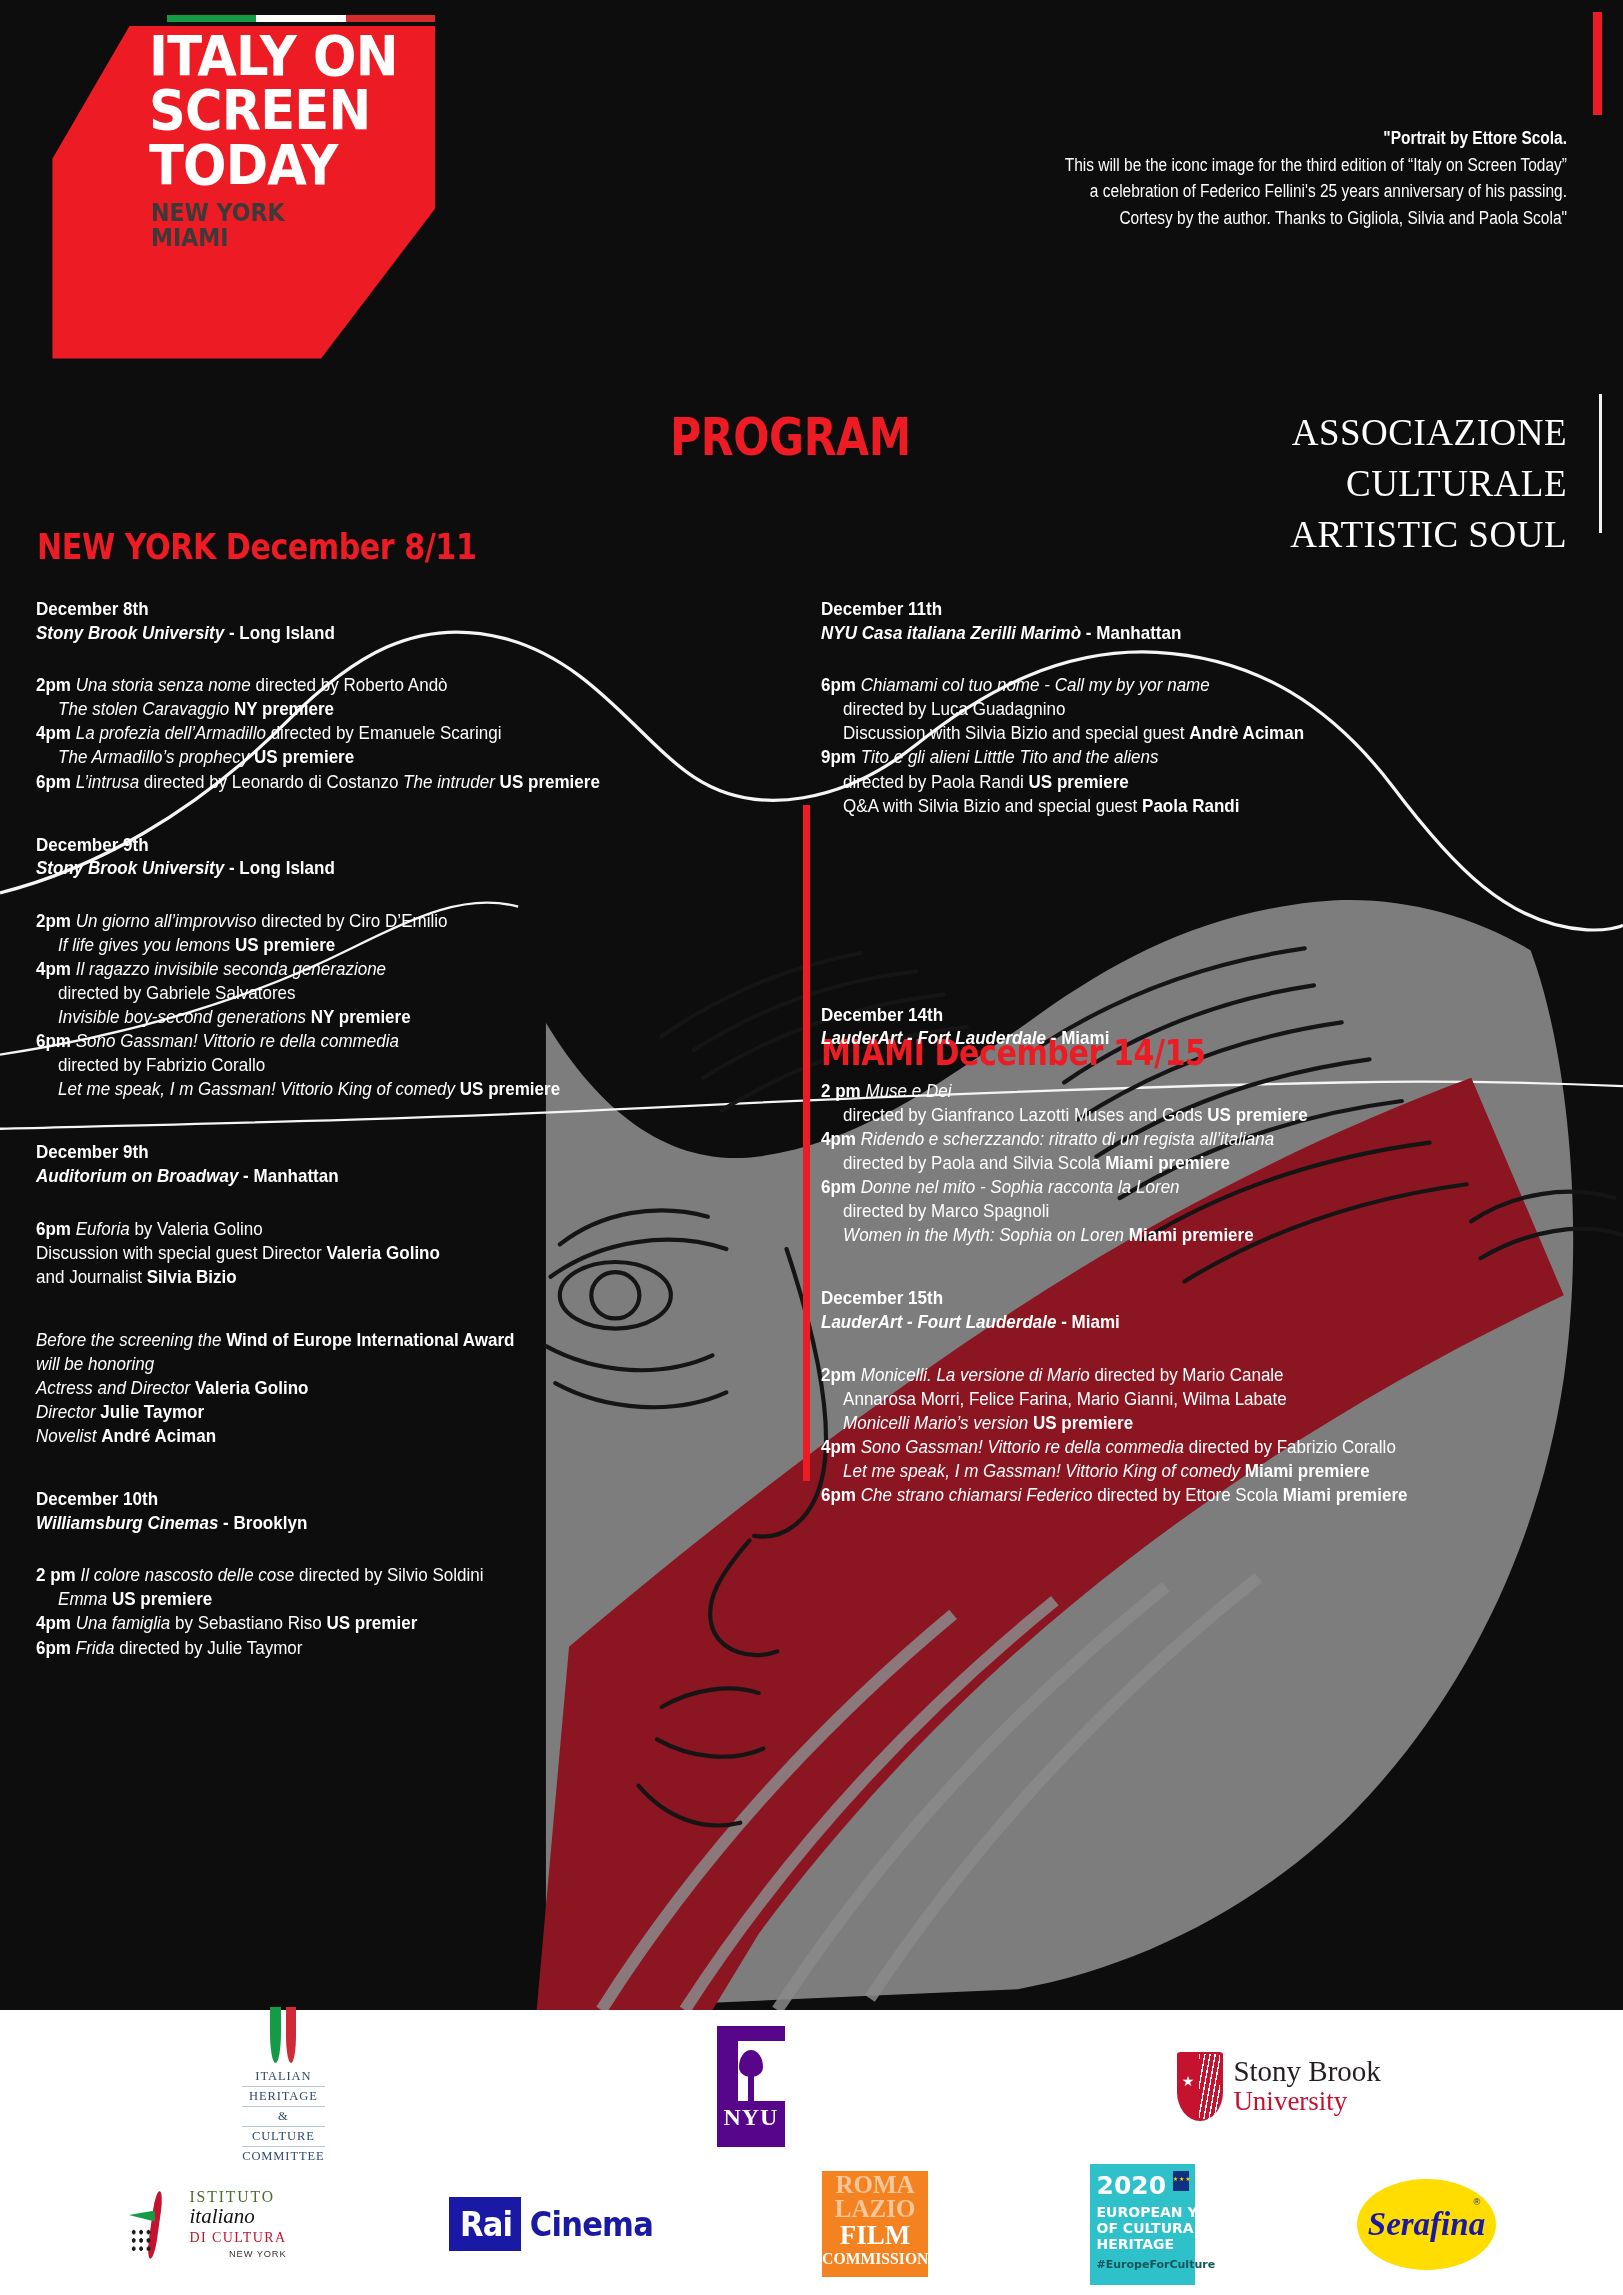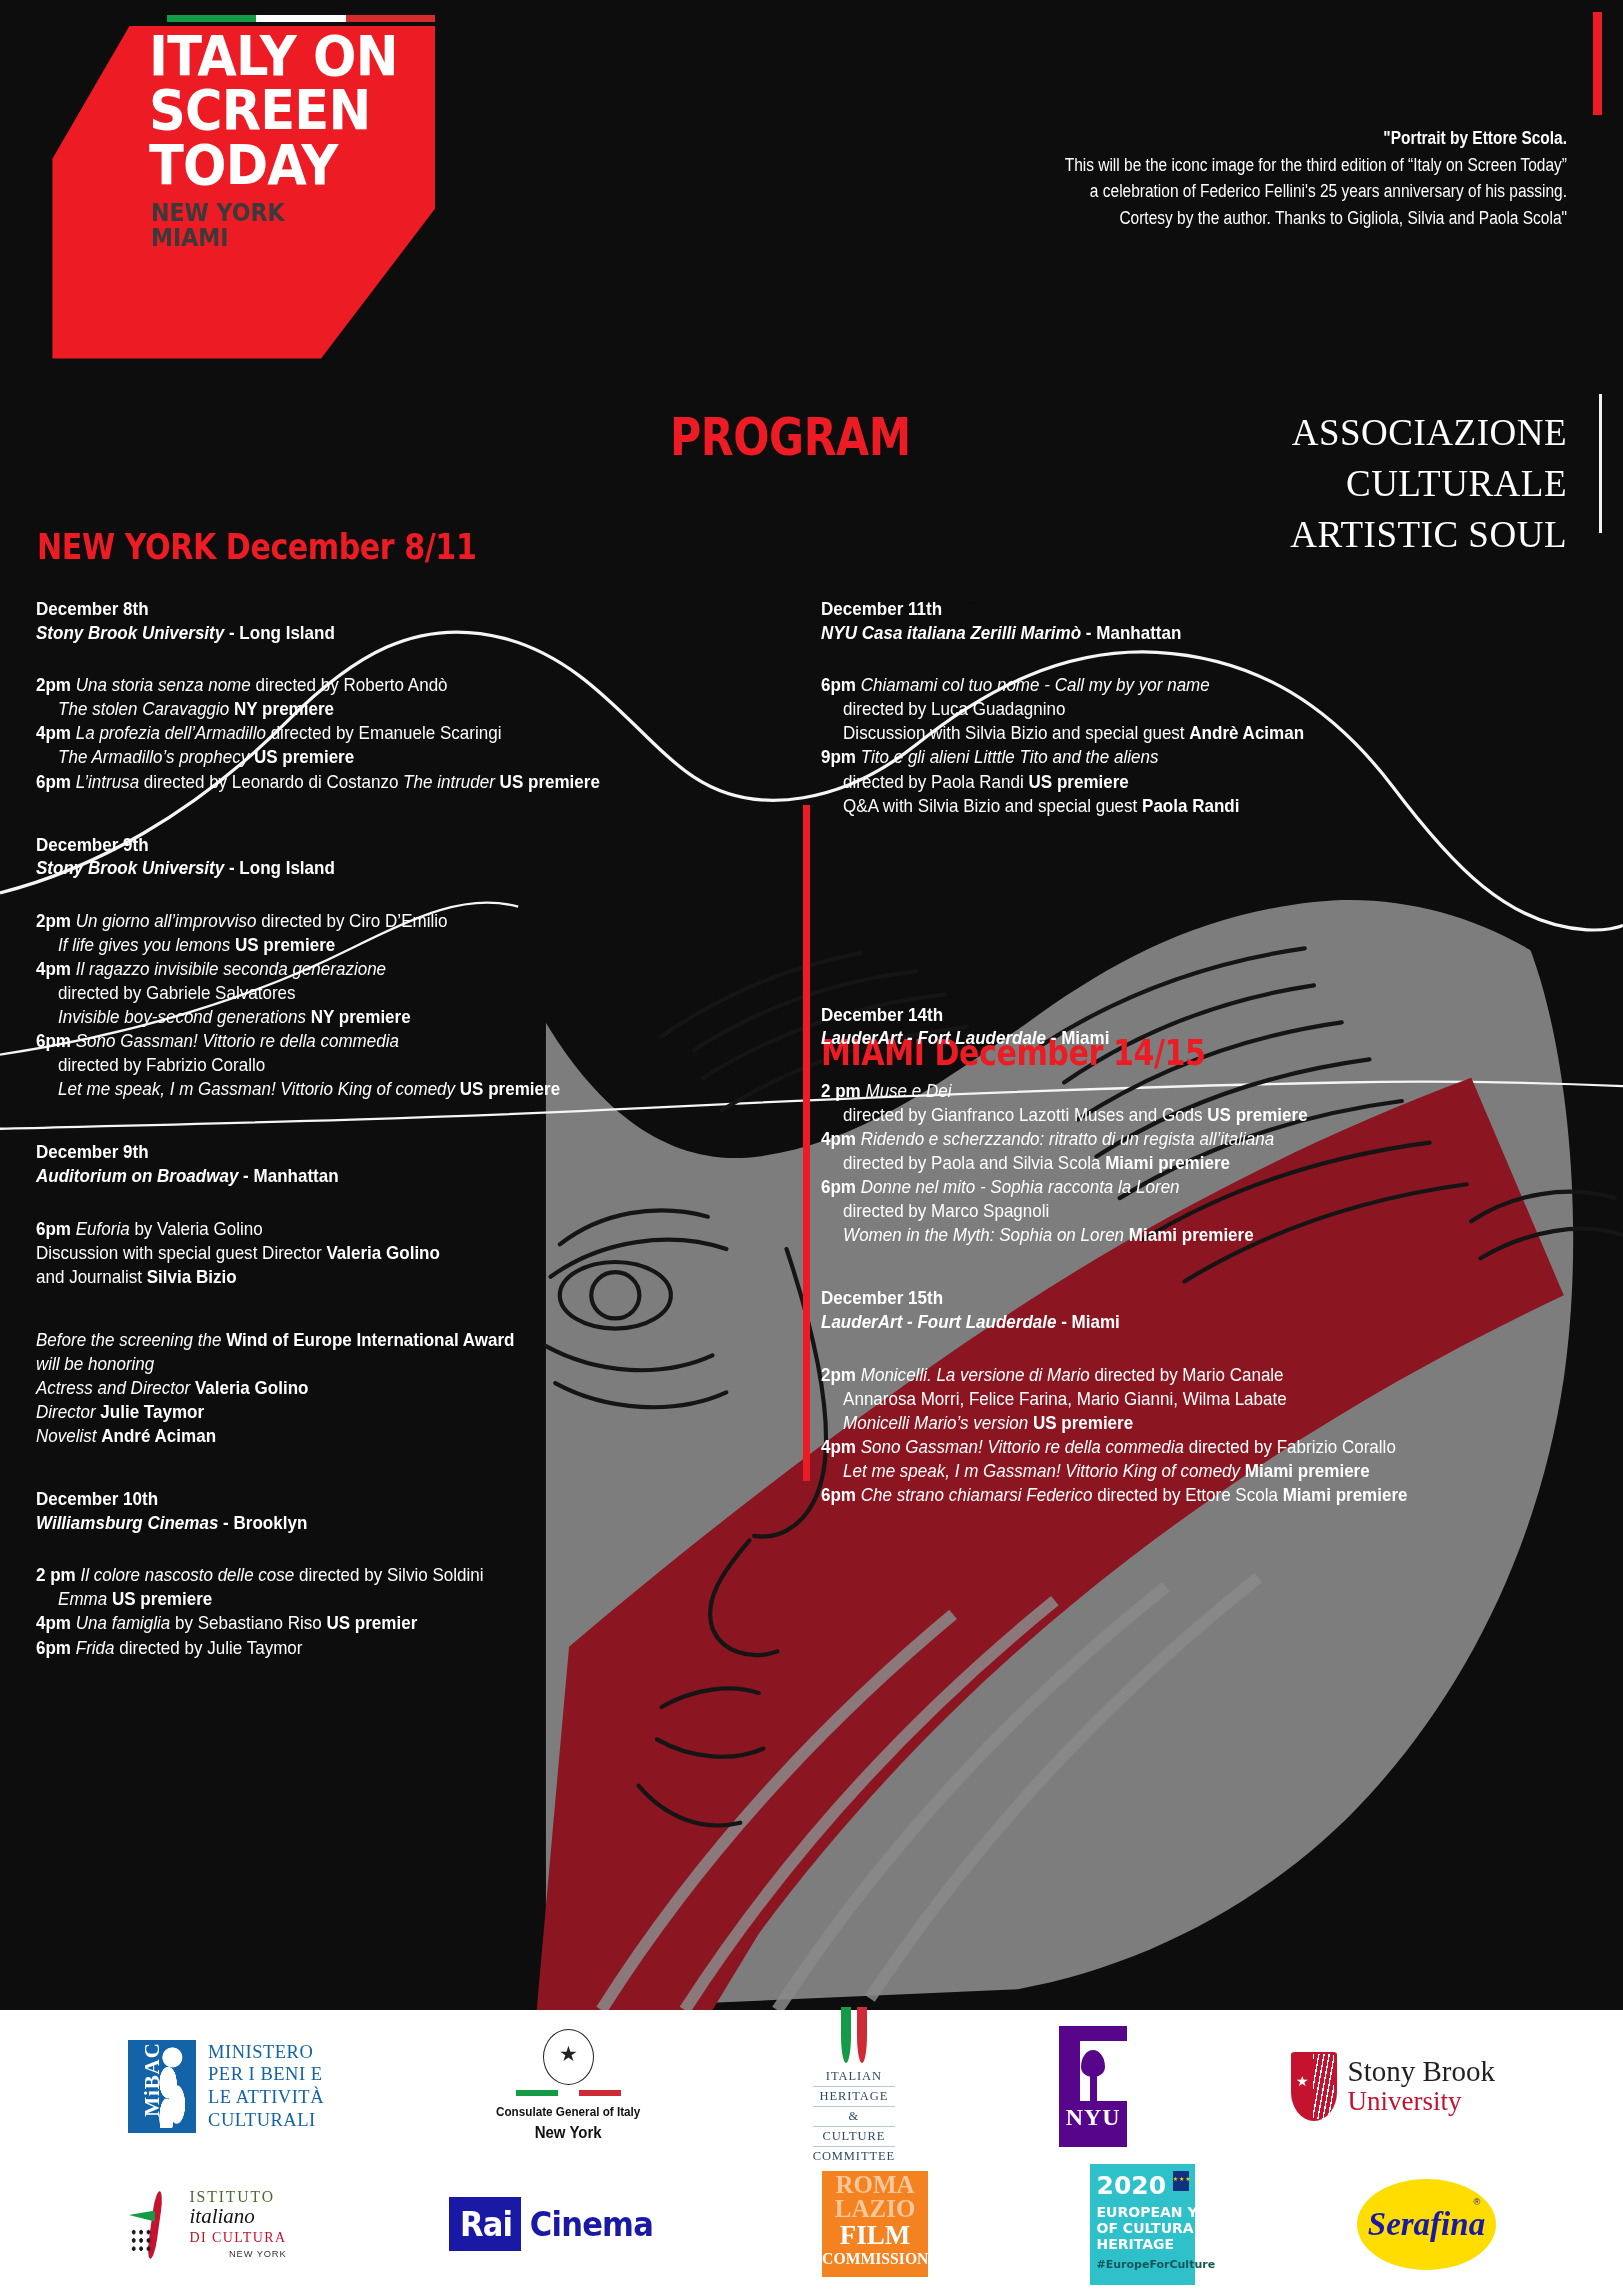--- a/index.html
+++ b/index.html
@@ -538,46 +538,21 @@
         <div class="gap-lg"></div>
       </div>
     </div>
 
 </div>
 
 <div id="footer">
 
   <div class="logo-row" id="row1">
 
-    <div class="logo-cell">
-      <div class="mibac">
-        <div class="mibac-mark">
-          <div class="vtxt">MiBAC</div>
-          <div class="fig"></div>
-        </div>
-        <div class="mibac-txt">
-          <span>MINISTERO</span>
-          <span>PER I BENI E</span>
-          <span>LE ATTIVITÀ</span>
-          <span>CULTURALI</span>
-        </div>
-      </div>
-    </div>
-
-    <div class="logo-cell">
-      <div class="consulate">
-        <div class="emblem"></div>
-        <div class="bars">
-          <i class="bg"></i>
-          <i class="br"></i>
-        </div>
-        <div class="l1">Consulate General of Italy</div>
-        <div class="l2">New York</div>
-      </div>
-    </div>
+
 
     <div class="logo-cell">
       <div class="ihcc">
         <div class="flagmark">
           <i class="fg"></i>
           <i class="fr"></i>
         </div>
         <div class="txt">
           <span>ITALIAN</span>
           <span>HERITAGE</span>

